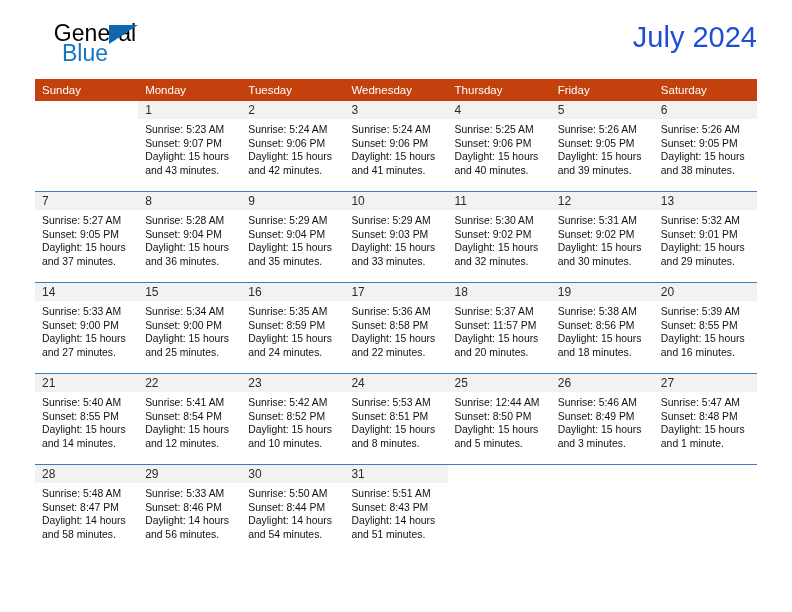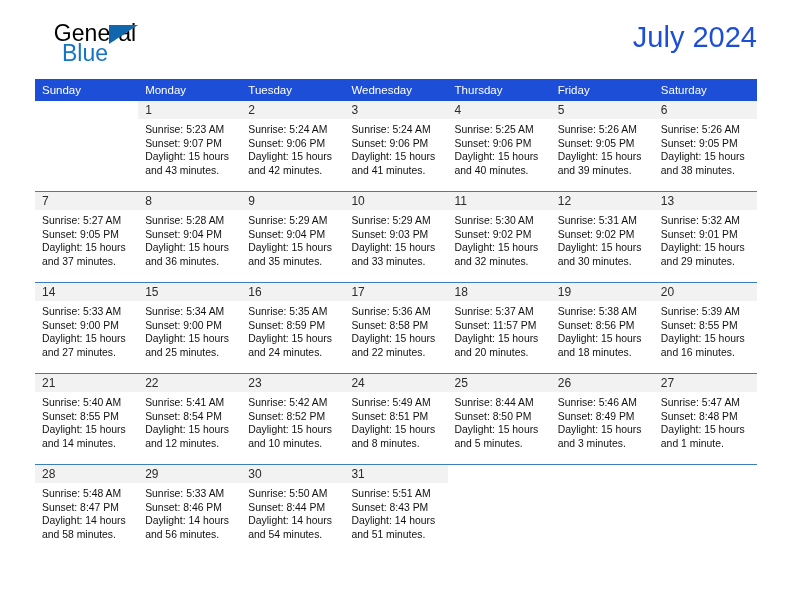--- a/index.html
+++ b/index.html
@@ -78,21 +78,21 @@
   }
 
   
   .calendar {
     width: 722px;
     margin-top: 7px;
     border-collapse: collapse;
     table-layout: fixed;
   }
   .calendar th {
-    background: #1d4ed8;
+    background: #c2410c;
     color: #ffffff;
     font-weight: normal;
     font-size: 11.5px;
     text-align: left;
     padding: 5px 0 5px 7px;
     height: 19px;
     box-sizing: border-box;
   }
   .week-row > td {
     border-top: 1.4px solid #3b7dbf;
@@ -430,32 +430,32 @@
                 <div>Sunset: 8:52 PM</div>
                 <div>Daylight: 15 hours</div>
                 <div>and 10 minutes.</div>
               </div>
             </div>
           </td>
           <td>
             <div class="daycell">
               <div class="daynum">24</div>
               <div class="details">
-                <div>Sunrise: 5:49 AM</div>
+                <div>Sunrise: 5:53 AM</div>
                 <div>Sunset: 8:51 PM</div>
                 <div>Daylight: 15 hours</div>
                 <div>and 8 minutes.</div>
               </div>
             </div>
           </td>
           <td>
             <div class="daycell">
               <div class="daynum">25</div>
               <div class="details">
-                <div>Sunrise: 8:44 AM</div>
+                <div>Sunrise: 12:44 AM</div>
                 <div>Sunset: 8:50 PM</div>
                 <div>Daylight: 15 hours</div>
                 <div>and 5 minutes.</div>
               </div>
             </div>
           </td>
           <td>
             <div class="daycell">
               <div class="daynum">26</div>
               <div class="details">

